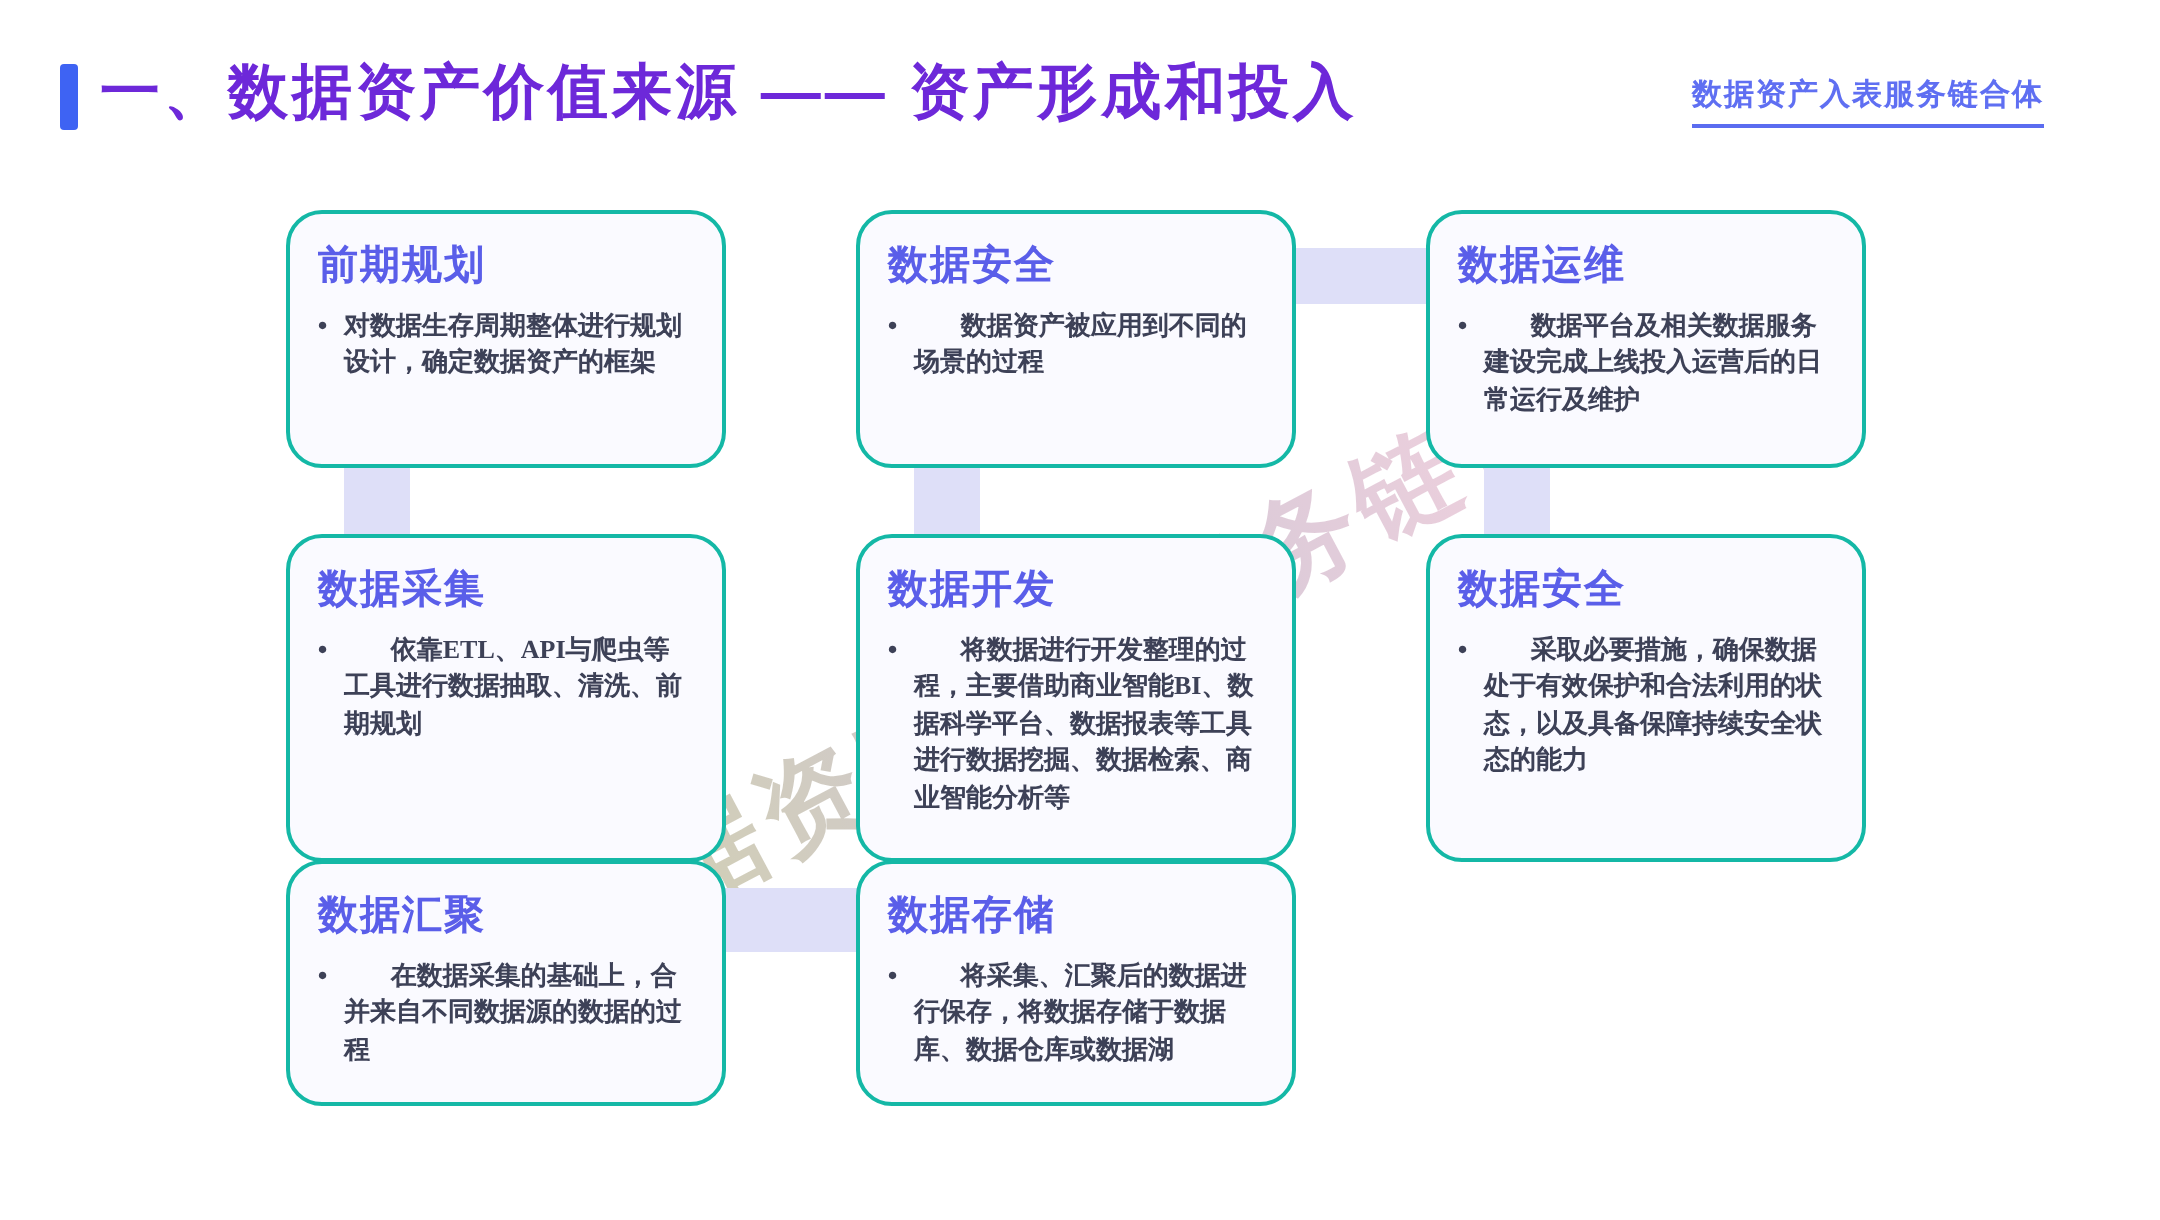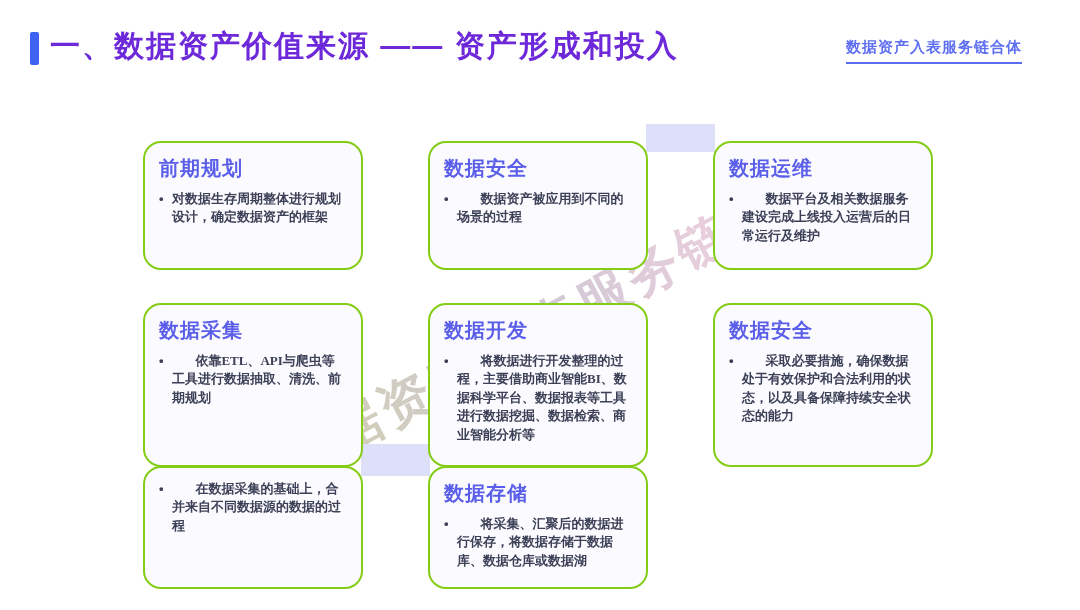--- a/index.html
+++ b/index.html
@@ -25,22 +25,22 @@
   .v-c1r1{left:172px;top:233px;}
   .v-c1r2{left:172px;top:396px;}
   .v-c2r1{left:457px;top:233px;}
   .v-c2r2{left:457px;top:396px;}
   .v-c3r1{left:742px;top:233px;}
   .h-app-ops{left:646px;top:124px;width:69px;height:28px;}
   .h-agg-sto{left:361px;top:444px;width:69px;height:32px;}
 
   
   .card{position:absolute;width:220px;box-sizing:border-box;
-    background:#fafaff;border:2px solid #84cc16;border-radius:18px;
-    padding:12px 14px;z-index:3;margin-top:36px;}
+    background:#fafaff;border:2px solid #14b8a6;border-radius:18px;
+    padding:12px 14px;z-index:3;}
   .c1{left:143px;} .c2{left:428px;} .c3{left:713px;}
   .r1{top:105px;height:129px;} .r2{top:267px;height:164px;} .r3{top:430px;height:123px;}
   .card-title{font-size:20px;font-weight:bold;color:#5a5ee9;margin-bottom:8px;letter-spacing:1px;}
   .card-body{display:flex;font-size:13px;line-height:1.42;color:#3d4157;font-weight:bold;}
   .bullet{width:13px;flex:none;color:#3d4157;}
   .body-text{flex:1;font-family:Liberation Serif, serif;}
   .indent .body-text{text-indent:1.8em;}
 </style>
 </head>
 <body>
@@ -71,20 +71,21 @@
 
   <div class="card c1 r2 indent">
     <div class="card-title">数据采集</div>
     <div class="card-body">
       <span class="bullet">•</span>
       <div class="body-text">依靠ETL、API与爬虫等工具进行数据抽取、清洗、前期规划</div>
     </div>
   </div>
 
   <div class="card c1 r3 indent">
+    <div class="card-title">数据汇聚</div>
     <div class="card-body">
       <span class="bullet">•</span>
       <div class="body-text">在数据采集的基础上，合并来自不同数据源的数据的过程</div>
     </div>
   </div>
 
   <div class="card c2 r1 indent">
     <div class="card-title">数据安全</div>
     <div class="card-body">
       <span class="bullet">•</span>

